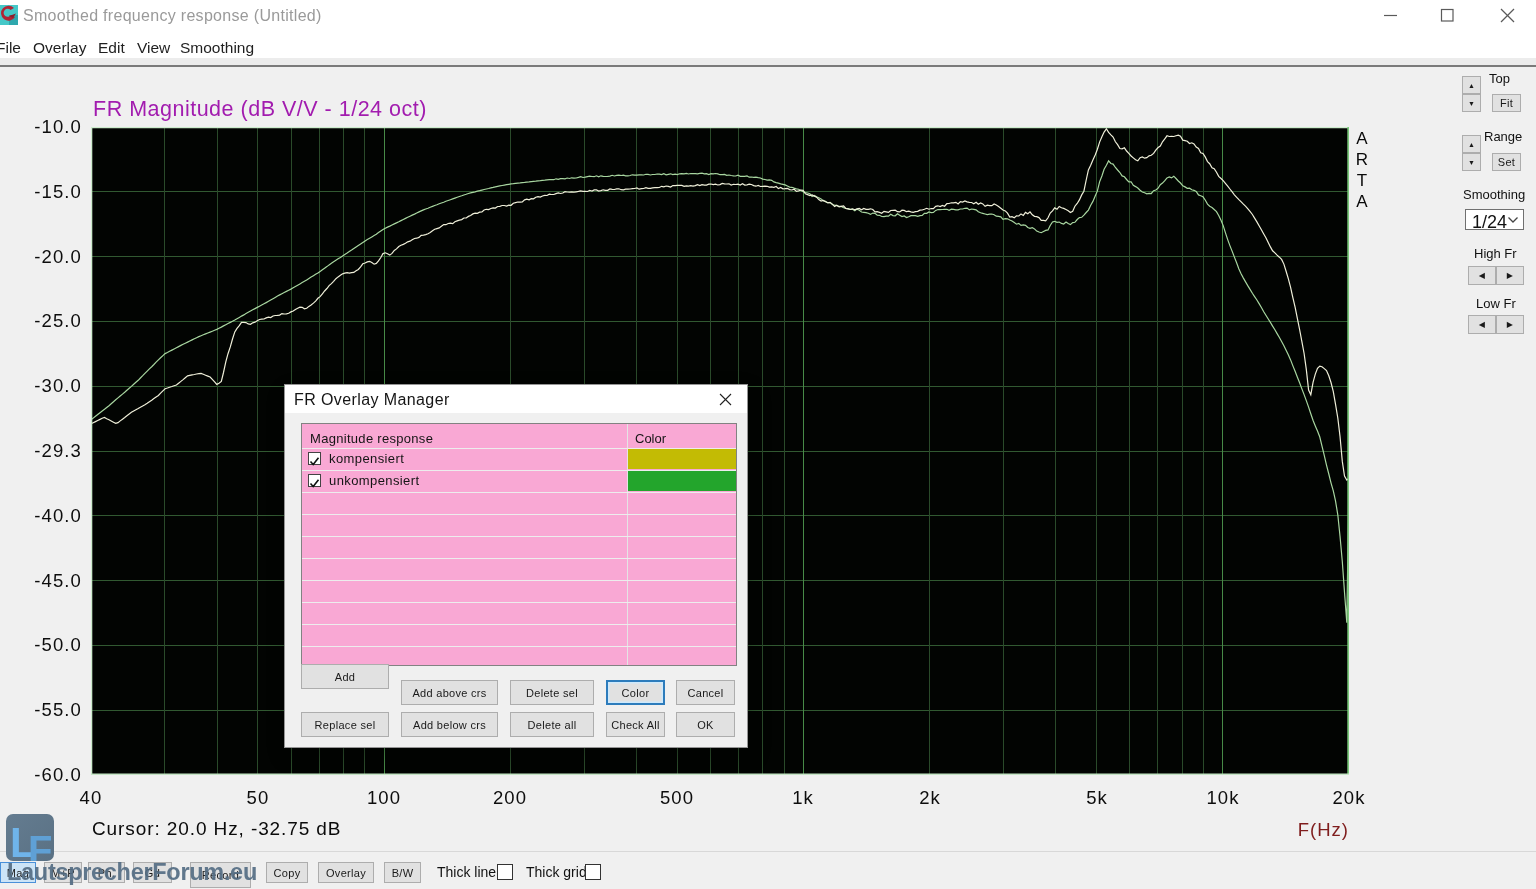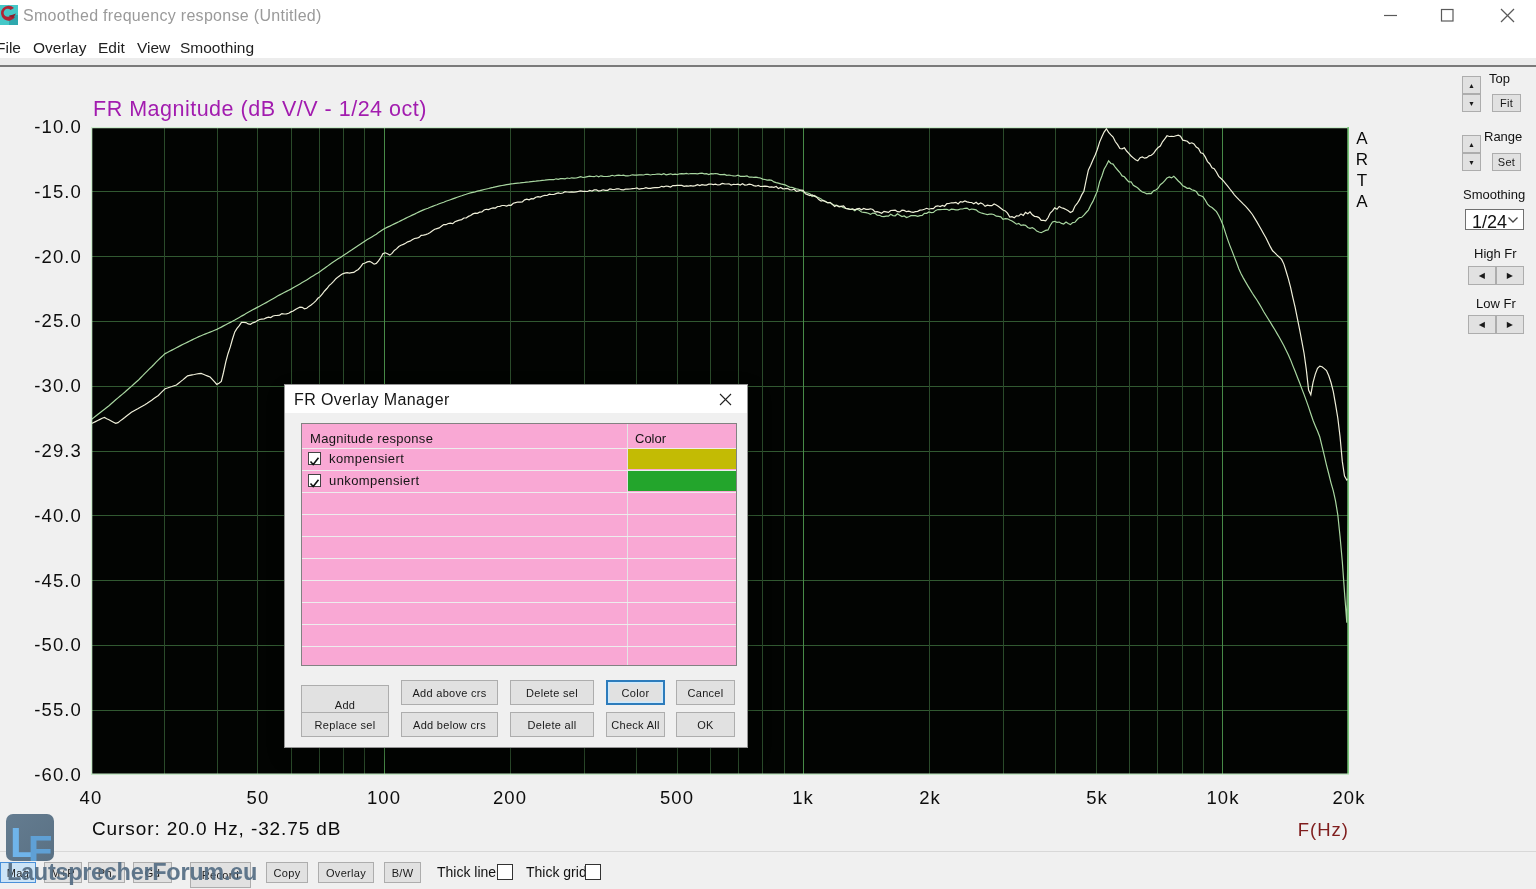--- a/index.html
+++ b/index.html
@@ -161,21 +161,21 @@
    <div class="abs" style="left:326px;top:47px;width:108px;height:20px;background:#23a52c"></div>
    <div class="abs" style="left:0;top:68px;width:434px;height:1px;background:#ededed"></div>
       <div class="abs" style="left:0;top:90px;width:434px;height:1px;background:#ededed"></div>
       <div class="abs" style="left:0;top:112px;width:434px;height:1px;background:#ededed"></div>
       <div class="abs" style="left:0;top:134px;width:434px;height:1px;background:#ededed"></div>
       <div class="abs" style="left:0;top:156px;width:434px;height:1px;background:#ededed"></div>
       <div class="abs" style="left:0;top:178px;width:434px;height:1px;background:#ededed"></div>
       <div class="abs" style="left:0;top:200px;width:434px;height:1px;background:#ededed"></div>
       <div class="abs" style="left:0;top:222px;width:434px;height:1px;background:#ededed"></div>
  </div>
- <div class="btn" style="left:16px;top:300px;width:88px;height:39px">Add</div>
+ <div class="btn" style="left:16px;top:279px;width:88px;height:25px">Add</div>
  <div class="btn" style="left:116px;top:295px;width:97px;height:25px">Add above crs</div>
  <div class="btn" style="left:225px;top:295px;width:84px;height:25px">Delete sel</div>
  <div class="btn" style="left:321px;top:295px;width:59px;height:25px;border:2px solid #2d7cbc;box-shadow:inset 0 0 0 1.5px #cfe9fb">Color</div>
  <div class="btn" style="left:391px;top:295px;width:59px;height:25px">Cancel</div>
  <div class="btn" style="left:16px;top:327px;width:88px;height:25px">Replace sel</div>
  <div class="btn" style="left:116px;top:327px;width:97px;height:25px">Add below crs</div>
  <div class="btn" style="left:225px;top:327px;width:84px;height:25px">Delete all</div>
  <div class="btn" style="left:321px;top:327px;width:59px;height:25px">Check All</div>
  <div class="btn" style="left:391px;top:327px;width:59px;height:25px">OK</div>
 </div>

